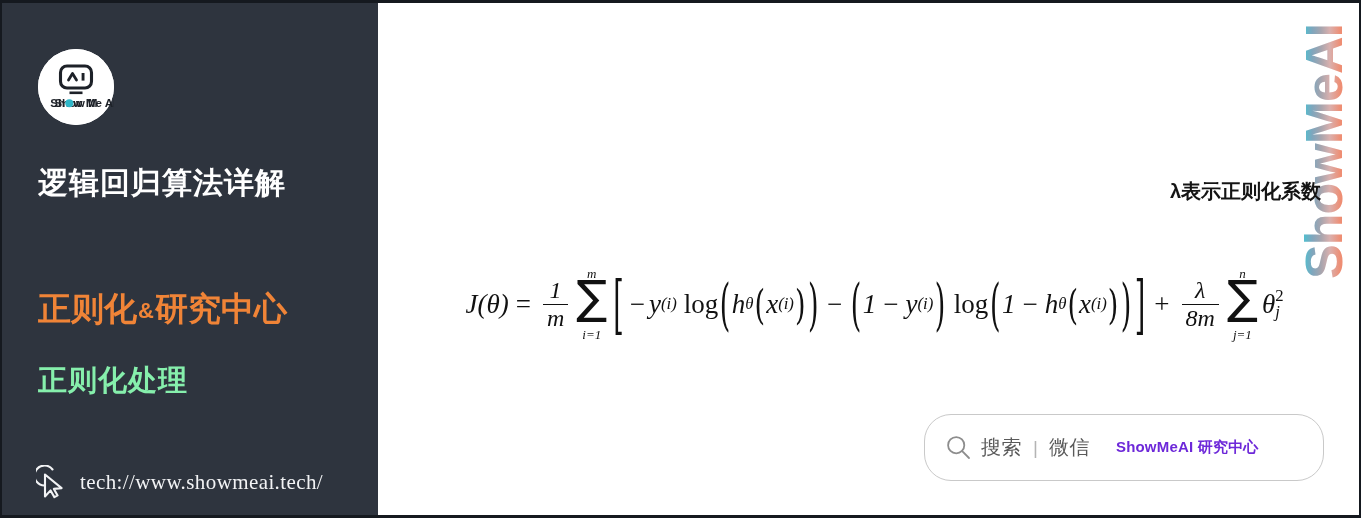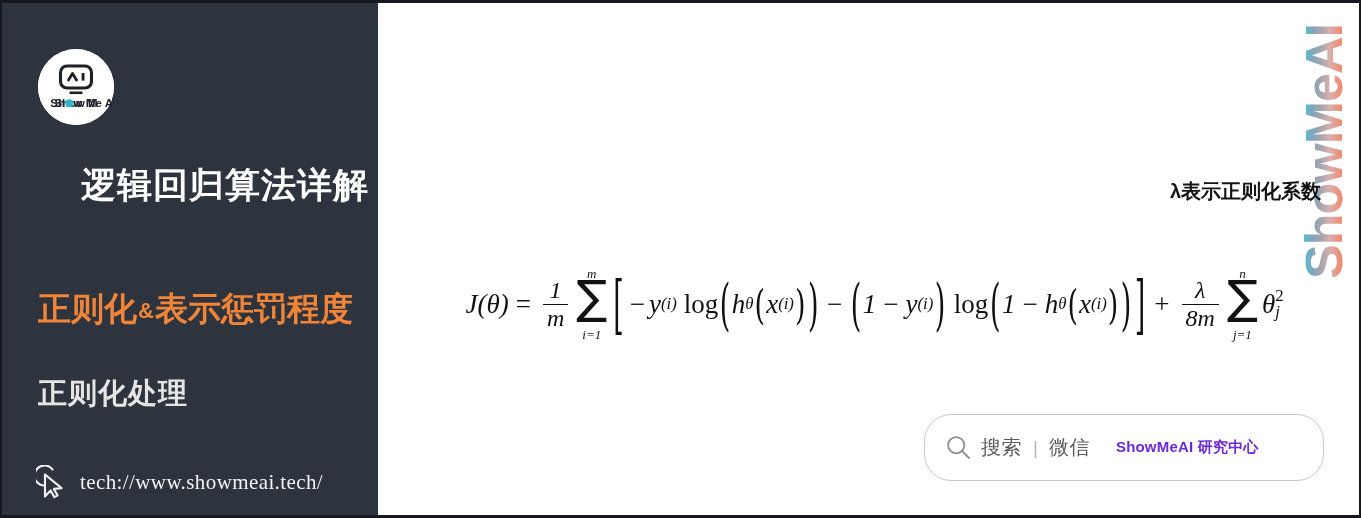--- a/index.html
+++ b/index.html
@@ -47,27 +47,26 @@
     border-radius: 50%;
     background: #ffffff;
     position: relative;
   }
   .logo-svg { position: absolute; left: 0; top: 0; }
 
   .side-title {
     position: absolute;
     left: 36px;
     top: 163px;
-    font-size: 35px;
+    font-size: 30px;
     font-weight: 700;
     color: #ffffff;
     letter-spacing: 1px;
     white-space: nowrap;
     line-height: 1.1;
-    margin-left: 43px;
   }
 
   .side-orange {
     position: absolute;
     left: 36px;
     top: 288px;
     font-size: 33px;
     font-weight: 700;
     color: #f08437;
     letter-spacing: 0px;
@@ -77,24 +76,24 @@
   .side-orange .amp {
     font-size: 22px;
     font-weight: 700;
     vertical-align: 2px;
     padding: 0 1px;
   }
 
   .side-sub {
     position: absolute;
     left: 36px;
-    top: 375px;
+    top: 362px;
     font-size: 29px;
     font-weight: 700;
-    color: #e5e5e5;
+    color: #86efac;
     letter-spacing: 1px;
     white-space: nowrap;
     line-height: 1.1;
     text-align: center;
   }
 
   .side-url-row {
     position: absolute;
     left: 34px;
     top: 462px;
@@ -297,21 +296,21 @@
             <text x="35.6" y="58" font-family="'Liberation Sans', sans-serif" font-size="11.6" font-weight="700" fill="#1d2128">w Me AI</text>
           </g>
           <rect x="10" y="46" width="56" height="14" fill="#ffffff" opacity="0"></rect>
         </svg>
       </div>
     </div>
 
     <div class="side-title">逻辑回归算法详解</div>
 
     <div class="side-orange">
-      <span>正则化</span><span class="amp">&amp;</span><span>表示惩罚程度</span>
+      <span>正则化</span><span class="amp">&amp;</span><span>研究中心</span>
     </div>
 
     <div class="side-sub">正则化处理</div>
 
     <div class="side-url-row">
       <svg class="cursor-icon" width="32" height="34" viewBox="0 0 32 34">
         <path d="M16.5 4.5 A10 10 0 1 0 9.5 20.5" fill="none" stroke="#f2f3f5" stroke-width="2.1" stroke-linecap="round"></path>
         <path d="M9.0 9.5 L9.0 31.5 L14.6 25.4 L18.4 32.2 L21.6 30.4 L17.9 23.9 L25.6 23.1 Z" fill="#2e343e" stroke="#f2f3f5" stroke-width="2.1" stroke-linejoin="round"></path>
       </svg>
       <span class="side-url">tech://www.showmeai.tech/</span>

